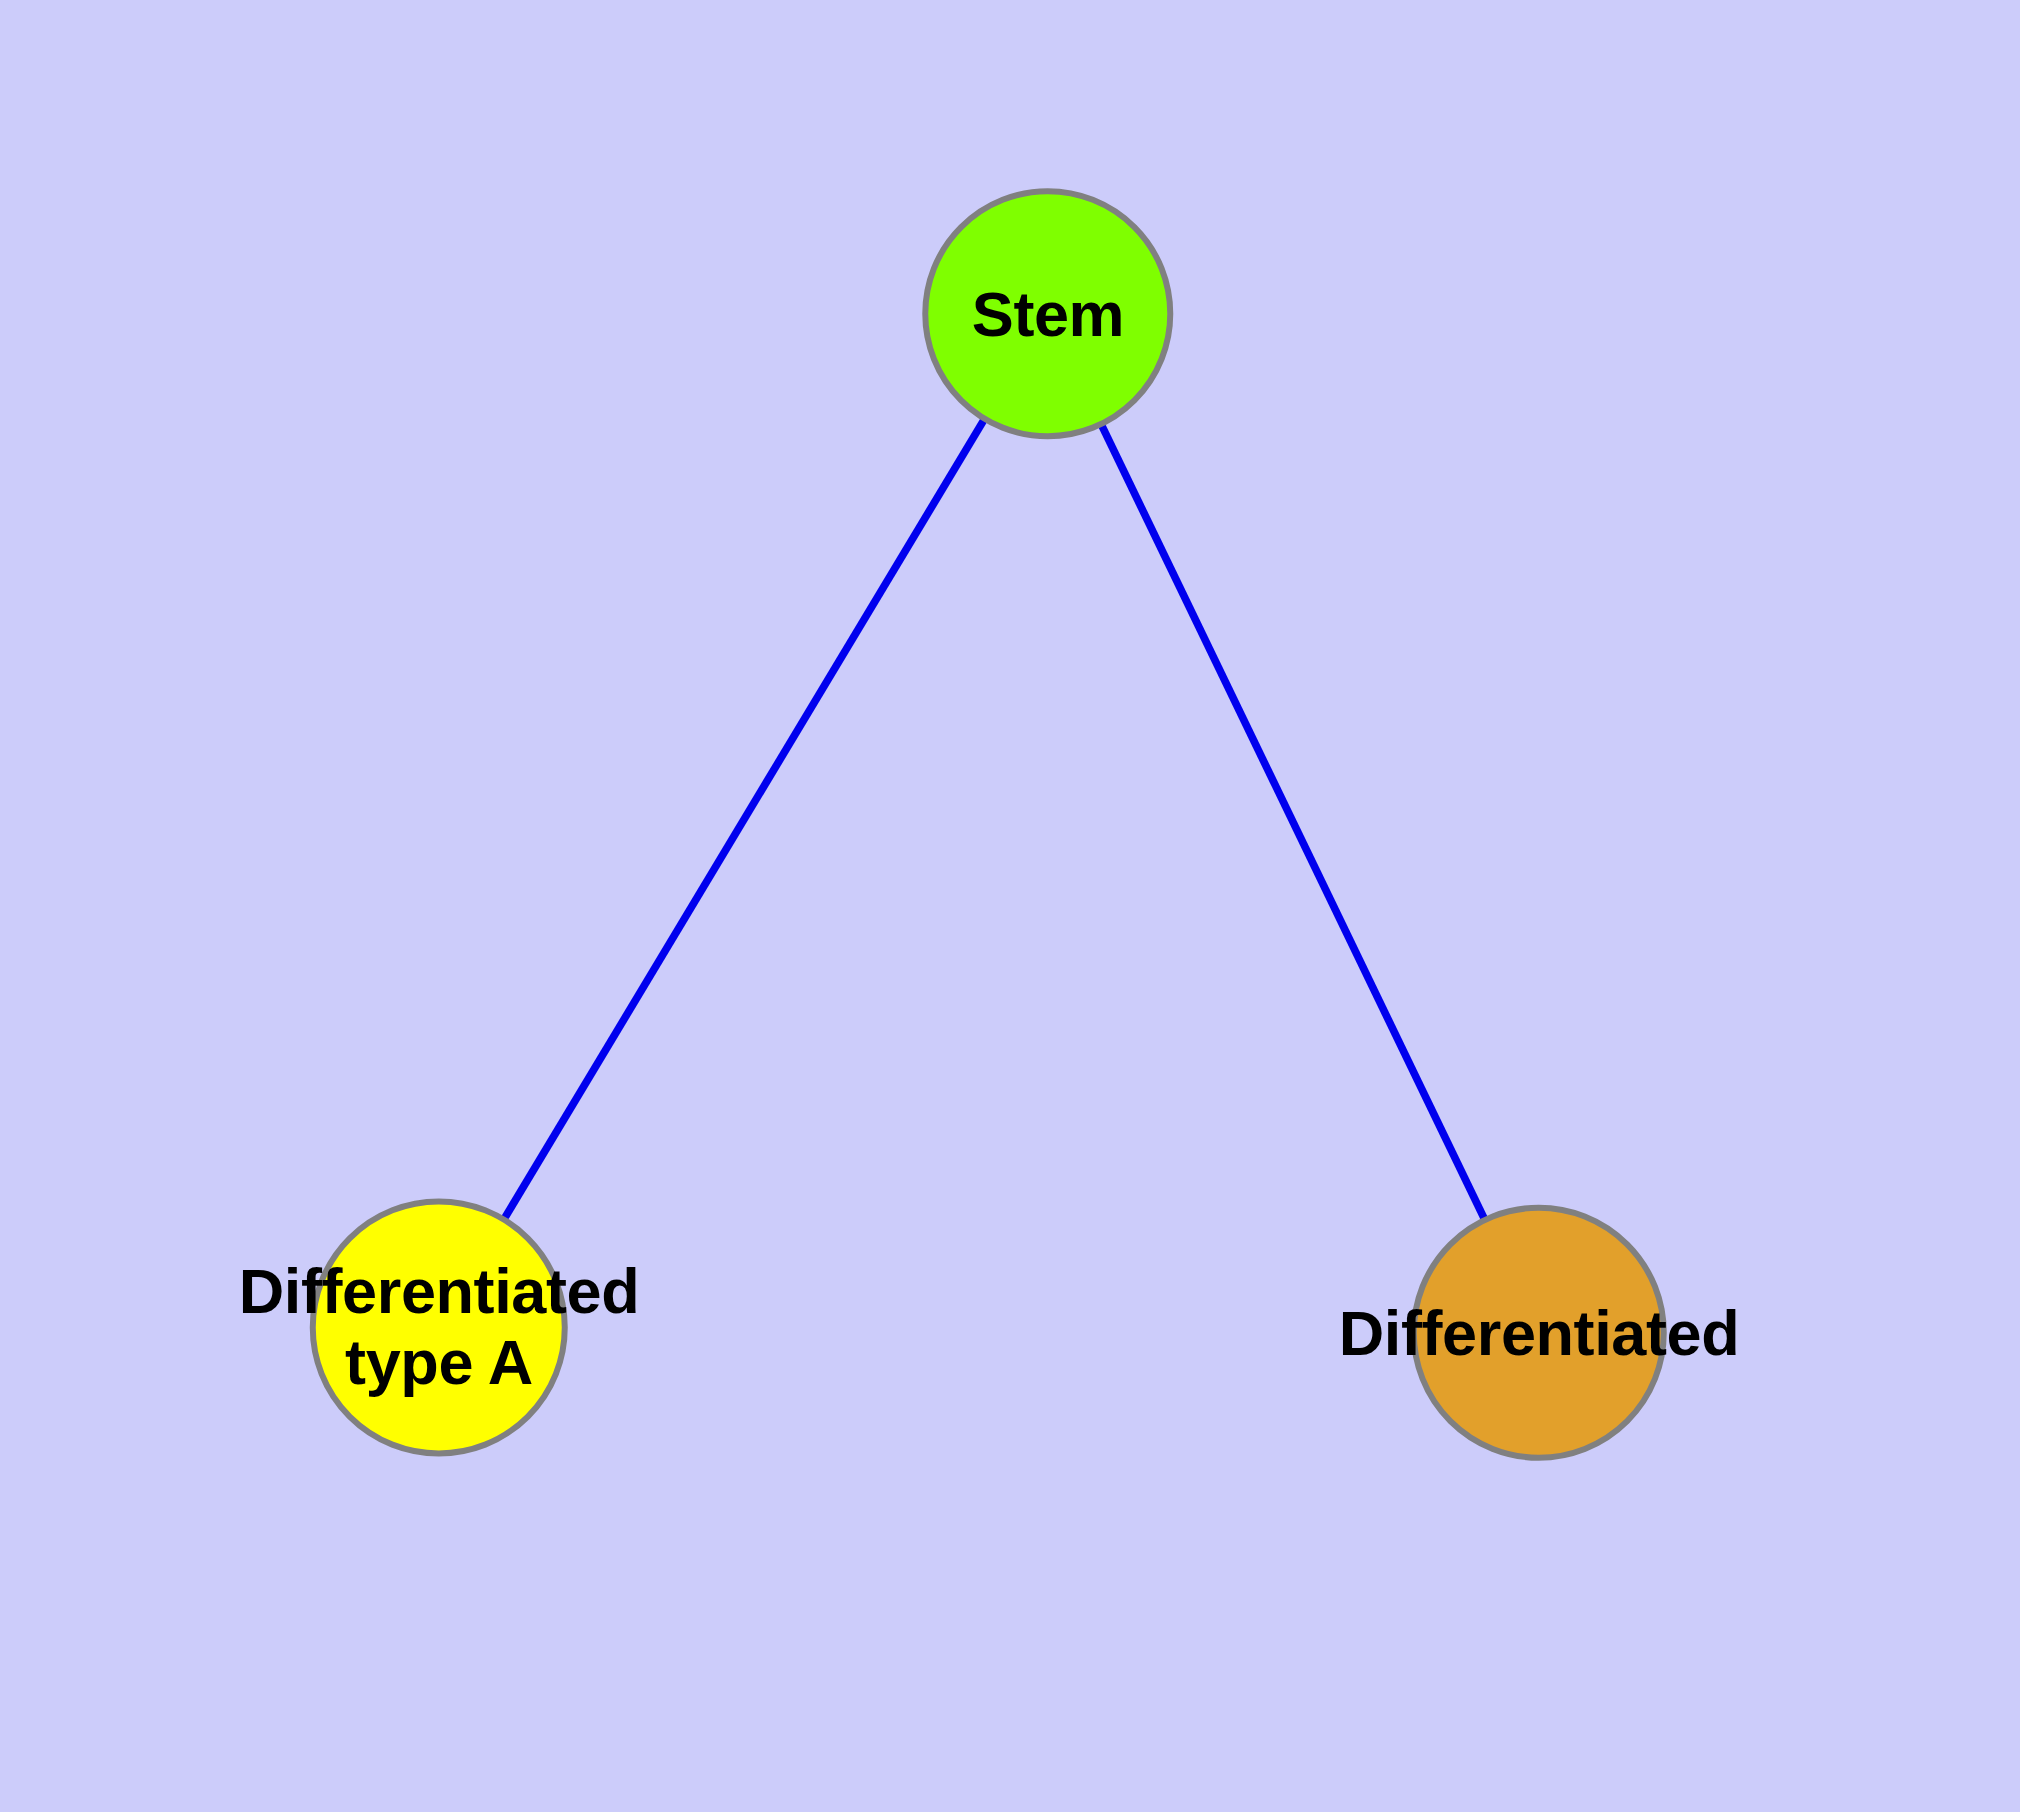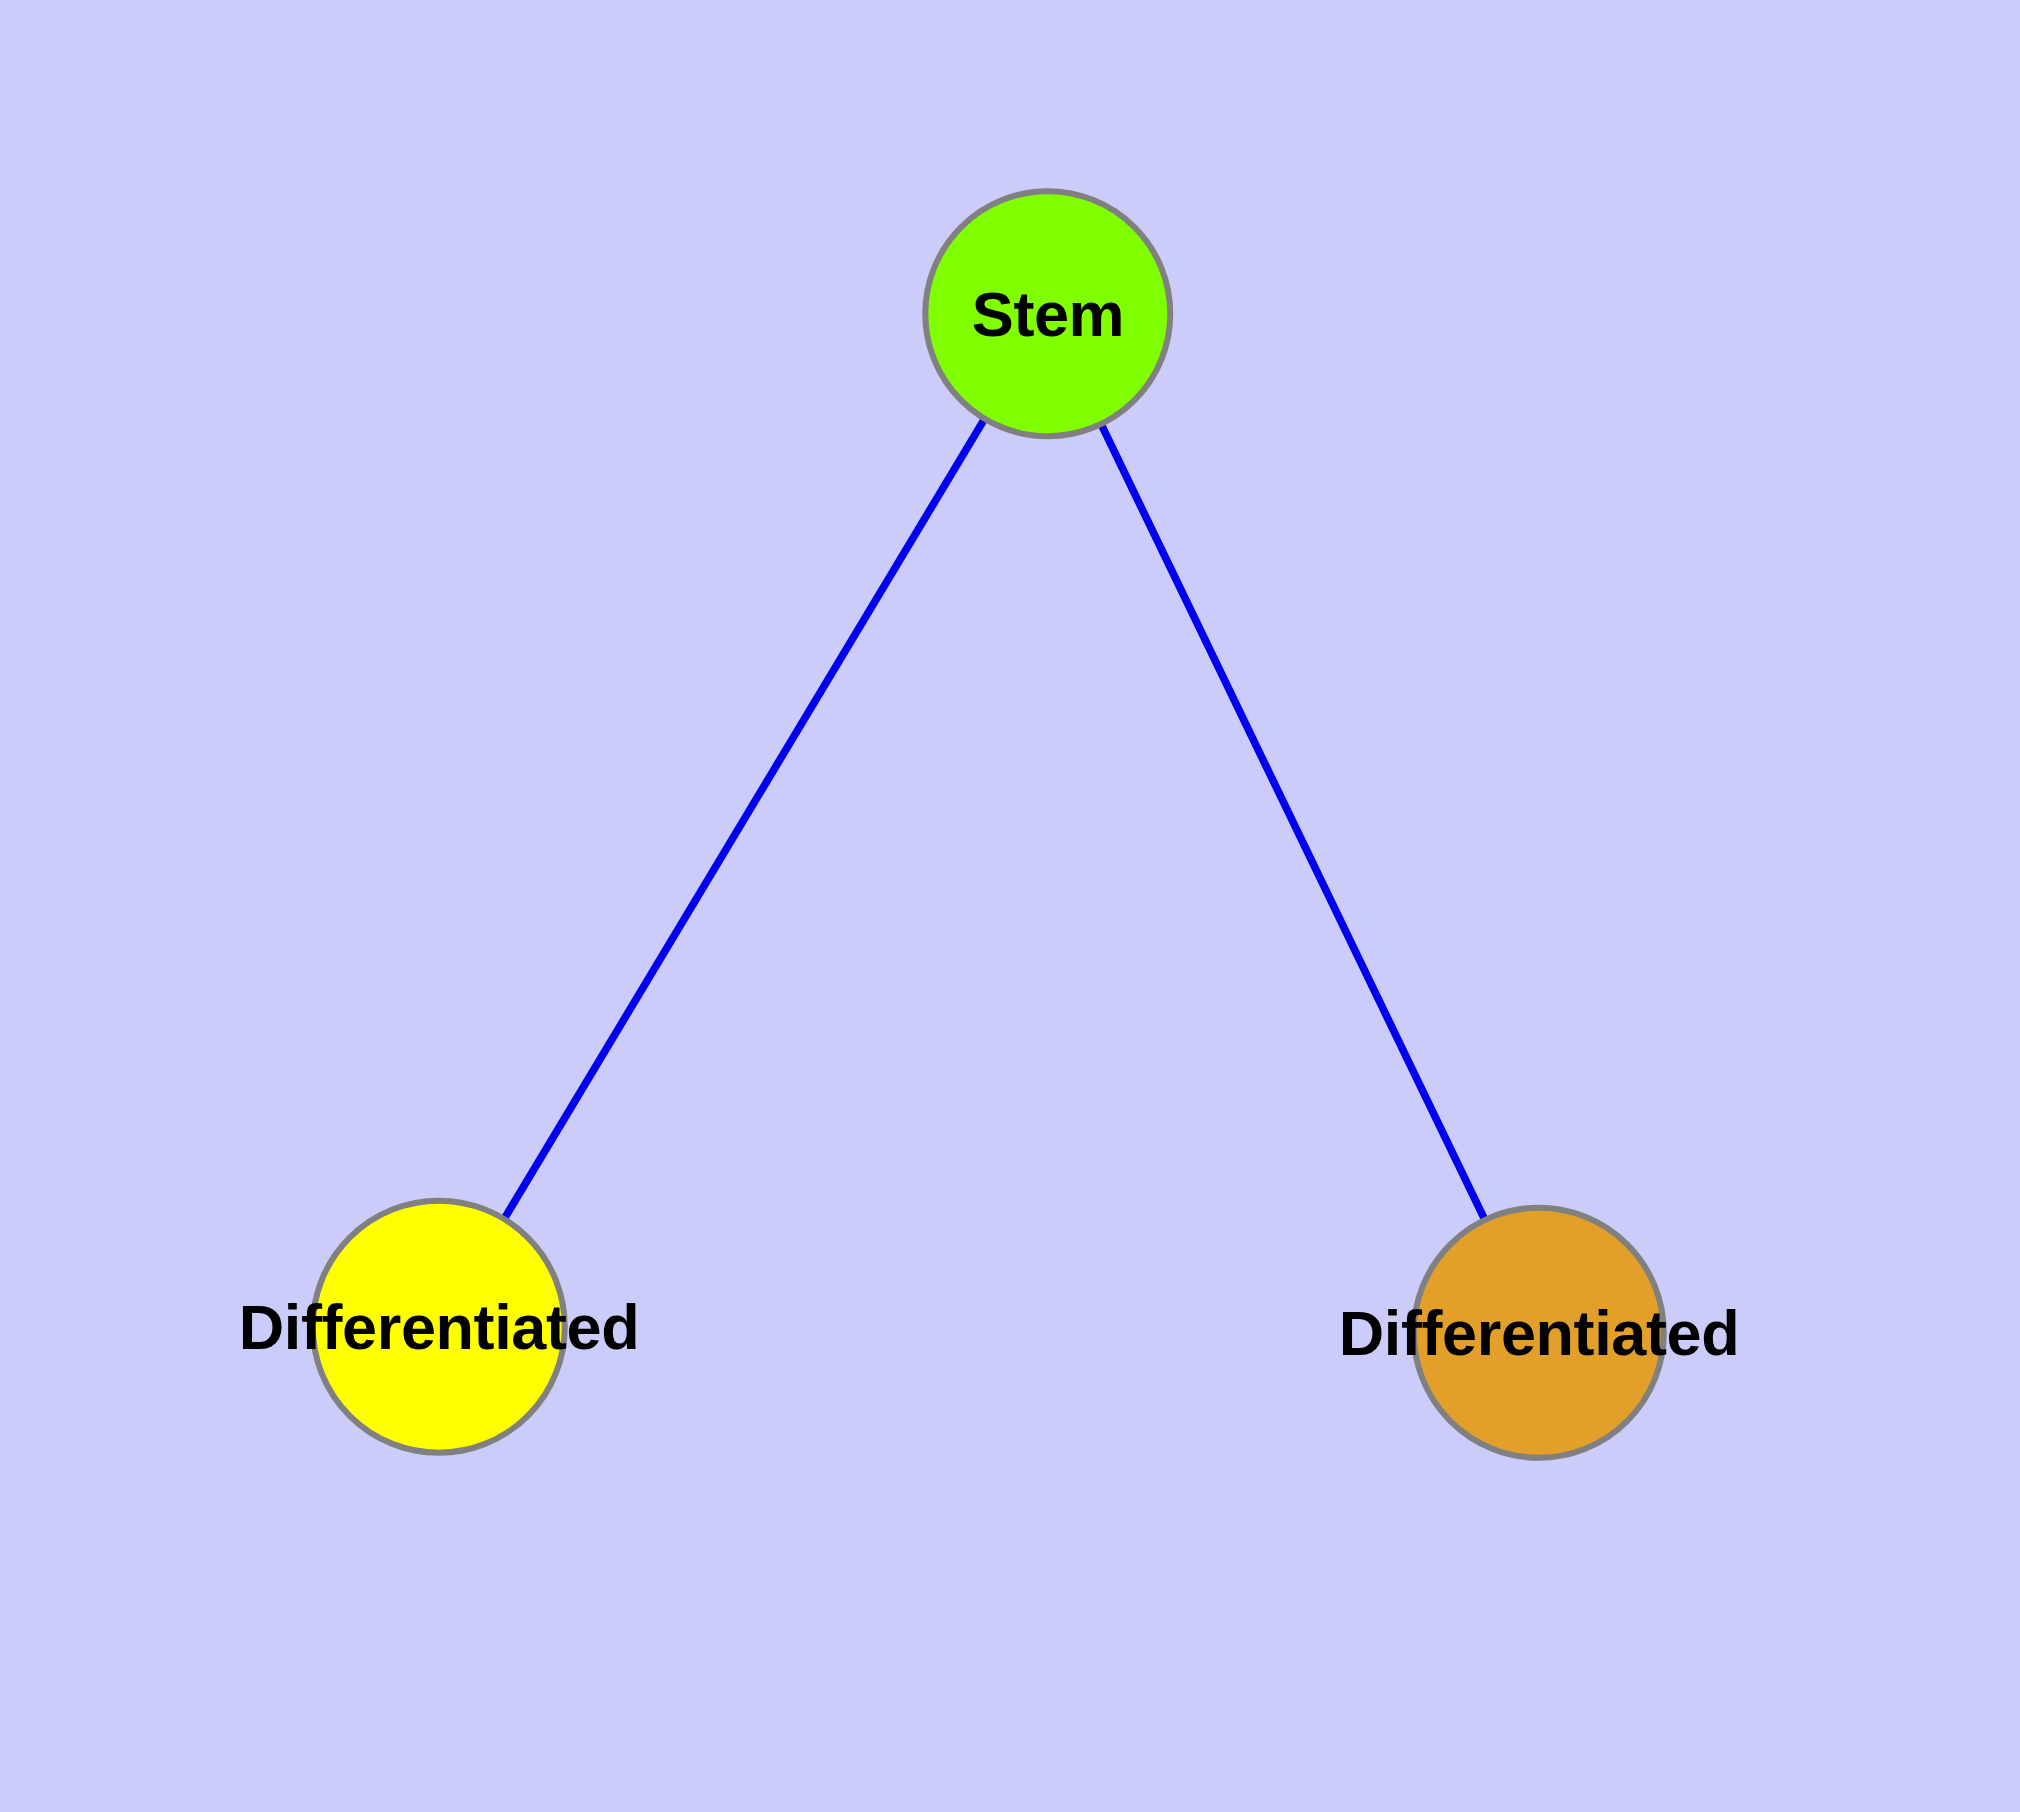--- a/index.html
+++ b/index.html
@@ -75,20 +75,21 @@
     <div class="node-circle" style="width:251px; height:251px; background:#7fff00;"></div>
     <div class="node-label">
       <span class="lbl-line">Stem</span>
     </div>
   </div>
 
   <div class="node-group" id="node-diff-a" style="left:439px; top:1327px;">
     <div class="node-circle" style="width:258px; height:258px; background:#ffff00;"></div>
     <div class="node-label">
       <span class="lbl-line">Differentiated</span>
+      <span class="lbl-line">type A</span>
     </div>
   </div>
 
   <div class="node-group" id="node-diff-b" style="left:1539px; top:1333px;">
     <div class="node-circle" style="width:256px; height:256px; background:#e2a02b;"></div>
     <div class="node-label">
       <span class="lbl-line">Differentiated</span>
     </div>
   </div>
 

